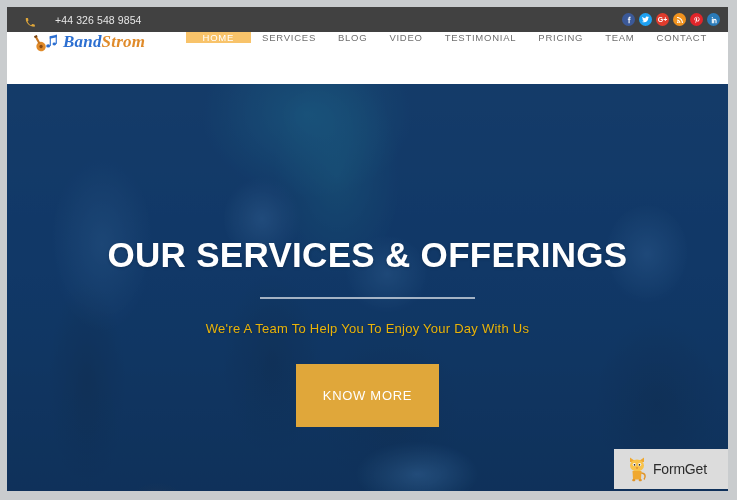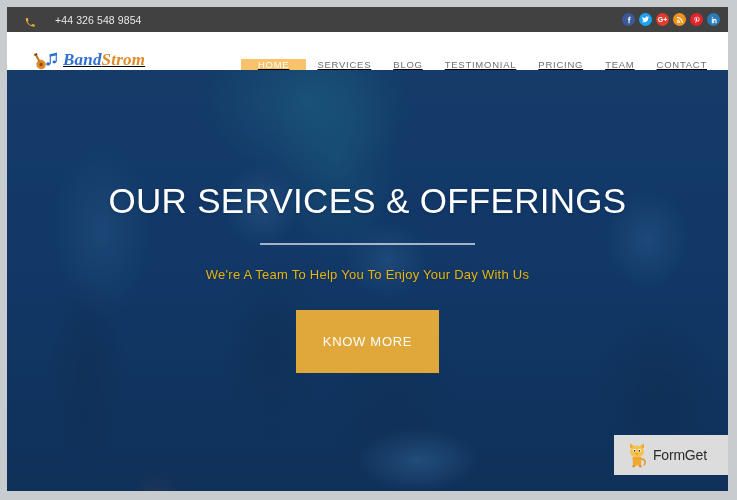--- a/index.html
+++ b/index.html
@@ -48,25 +48,24 @@
     font-size:8px;
     font-weight:bold;
     line-height:1;
     font-family:"Liberation Serif", serif;
   }
   .social-dot svg { display:block; }
 
   
   #header {
     position:relative;
-    height:38px;
+    height:52px;
     background:#ffffff;
     display:flex;
-    align-items:flex-end;
-    text-decoration:underline;
+    align-items:flex-start;
   }
   #logo-wrap {
     display:flex;
     align-items:center;
     gap:4px;
     padding-left:26px;
     flex:0 0 auto;
   }
   .logo-icon { width:26px; height:20px; display:block; }
   .logo-text {
@@ -147,24 +146,25 @@
   }
   #hero-content {
     position:absolute;
     left:0; right:0; top:113px;
     text-align:center;
     z-index:3;
   }
   #hero-title {
     color:#ffffff;
     font-size:35px;
-    font-weight:normal;
+    font-weight:bold;
     letter-spacing:.3px;
     line-height:1.05;
     text-shadow:0 1px 3px rgba(0,0,0,.22);
+    margin-top:40px;
   }
   #hero-divider {
     width:215px; height:2px;
     margin:23px auto 0;
     background:rgba(255,255,255,.62);
   }
   #hero-subtitle {
     margin-top:22px;
     color:#eab308;
     font-size:13px;
@@ -272,20 +272,21 @@
           </g>
         </svg>
       </span>
       <span class="logo-text"><span class="logo-band">Band</span><span class="logo-strom">Strom</span></span>
     </div>
 
     <nav id="nav">
       <div class="nav-item active">HOME</div>
       <div class="nav-item">SERVICES</div>
       <div class="nav-item">BLOG</div>
+      <div class="nav-item">VIDEO</div>
       <div class="nav-item">TESTIMONIAL</div>
       <div class="nav-item">PRICING</div>
       <div class="nav-item">TEAM</div>
       <div class="nav-item">CONTACT</div>
     </nav>
   </div>
 
   <section id="hero">
     <div id="hero-photo"></div>
     <div id="hero-overlay"></div>

